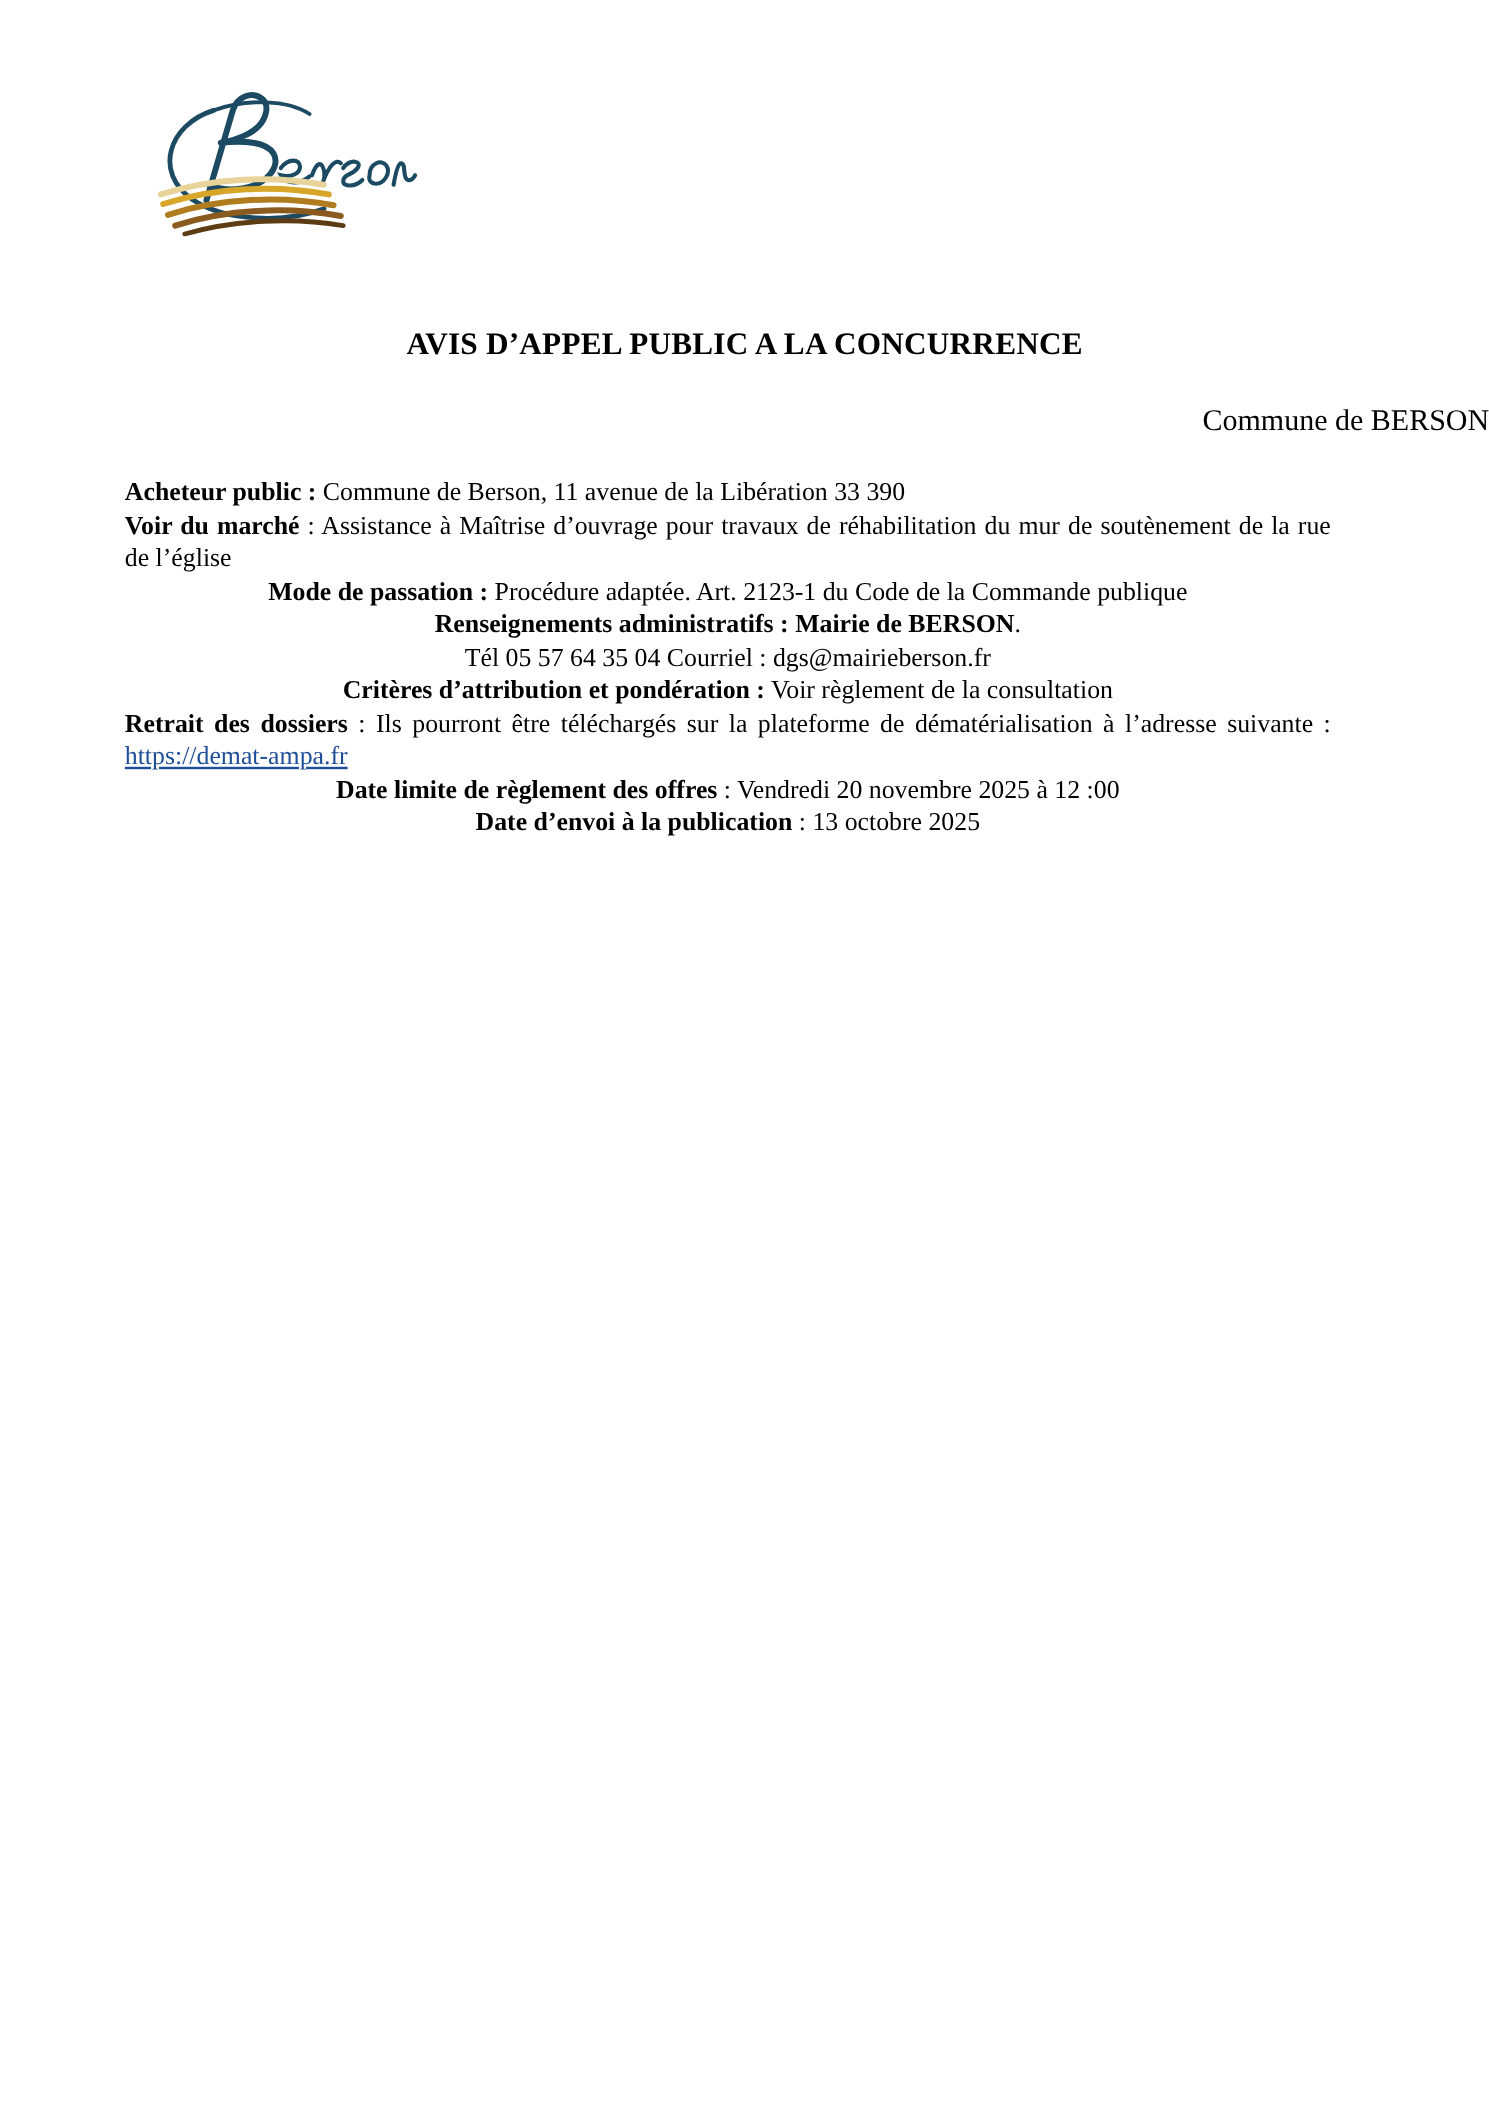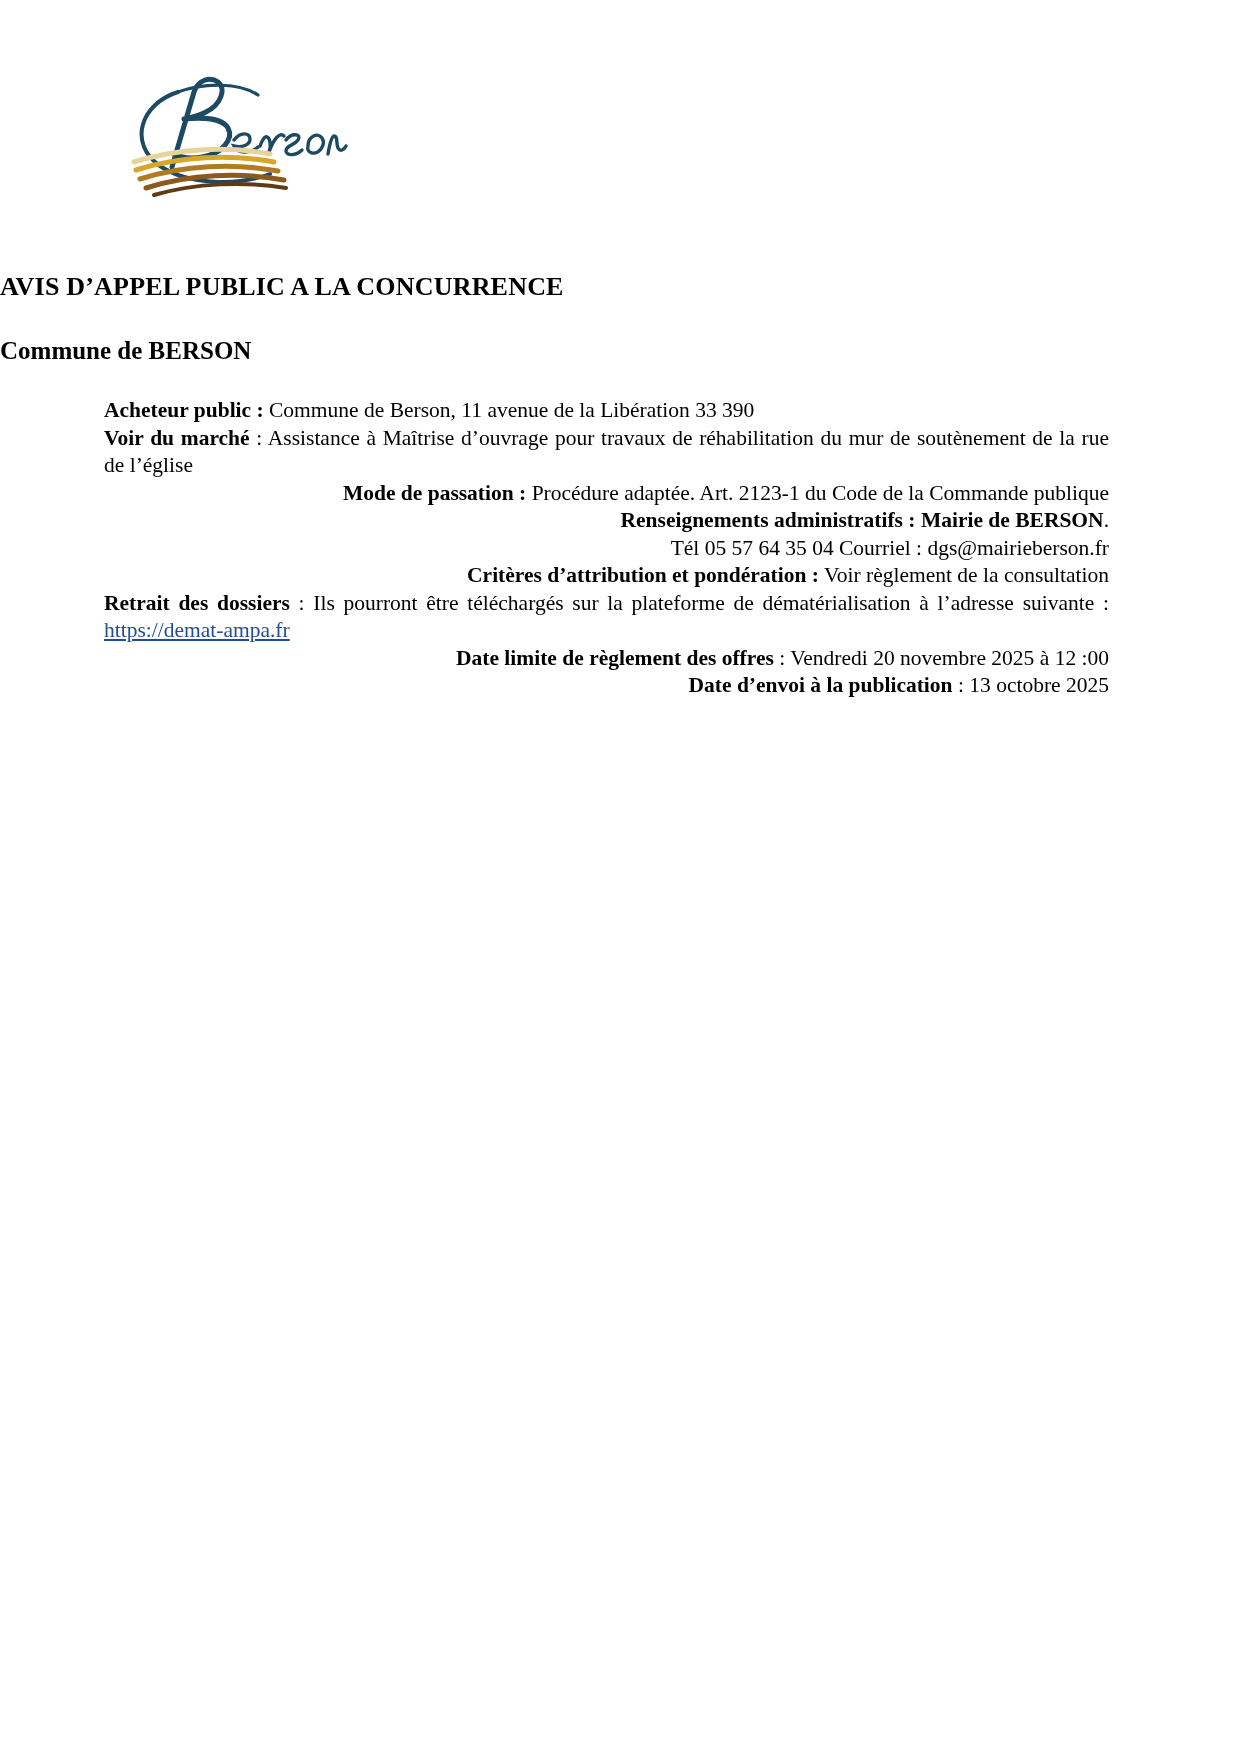--- a/index.html
+++ b/index.html
@@ -34,49 +34,50 @@
     display: block;
     width: 230px;
     height: 135px;
   }
   
   .doc-title {
     position: absolute;
     left: 0;
     right: 0;
     top: 272px;
+    text-align: center;
     font-size: 26px;
     font-weight: bold;
     letter-spacing: 0.2px;
   }
   .doc-subtitle {
     position: absolute;
     left: 0;
     right: 0;
     top: 337px;
-    text-align: left;
+    text-align: right;
     font-size: 25px;
-    font-weight: bold;
+    font-weight: normal;
   }
   
   .body-block {
     position: absolute;
     left: 104px;
     top: 397px;
     width: 1005px;
     font-size: 21.5px;
     line-height: 27.5px;
   }
   .para {
     margin: 0;
     text-align: justify;
     text-justify: inter-word;
   }
   .para.nojust {
-    text-align: right;
+    text-align: center;
   }
   .lbl {
     font-weight: bold;
   }
   .link {
     color: #1f4e99;
     text-decoration: underline;
   }
 </style>
 </head>

